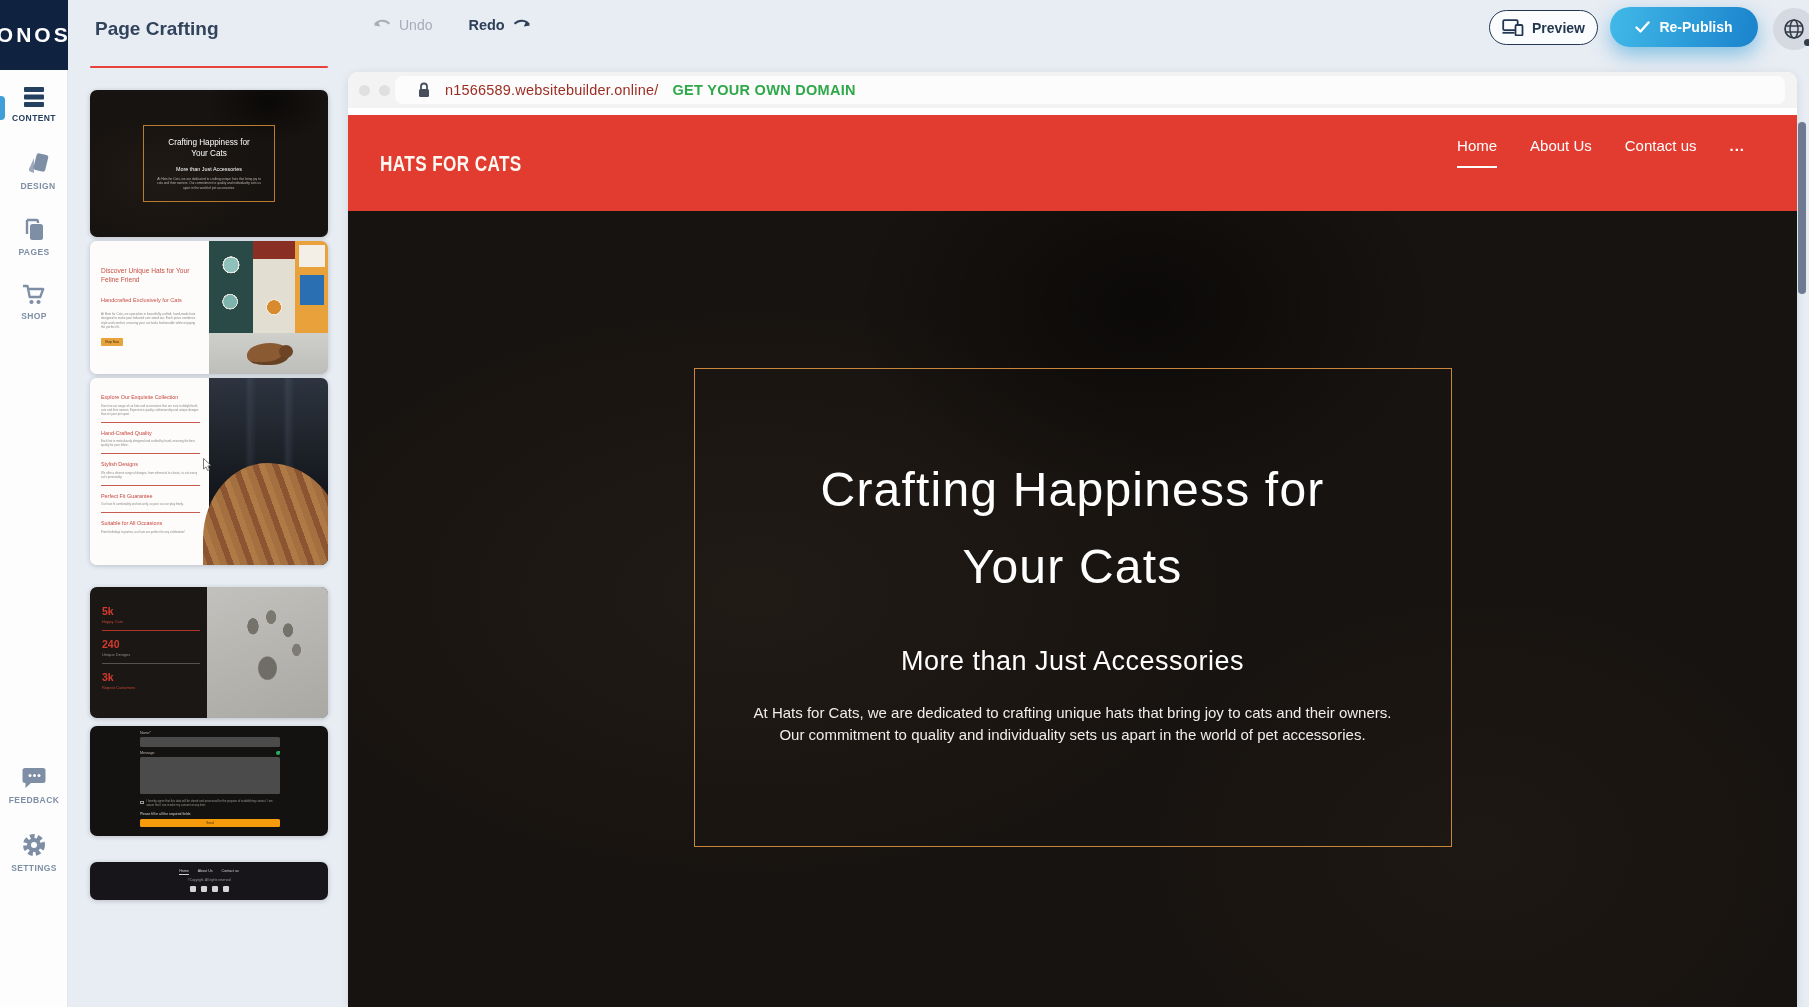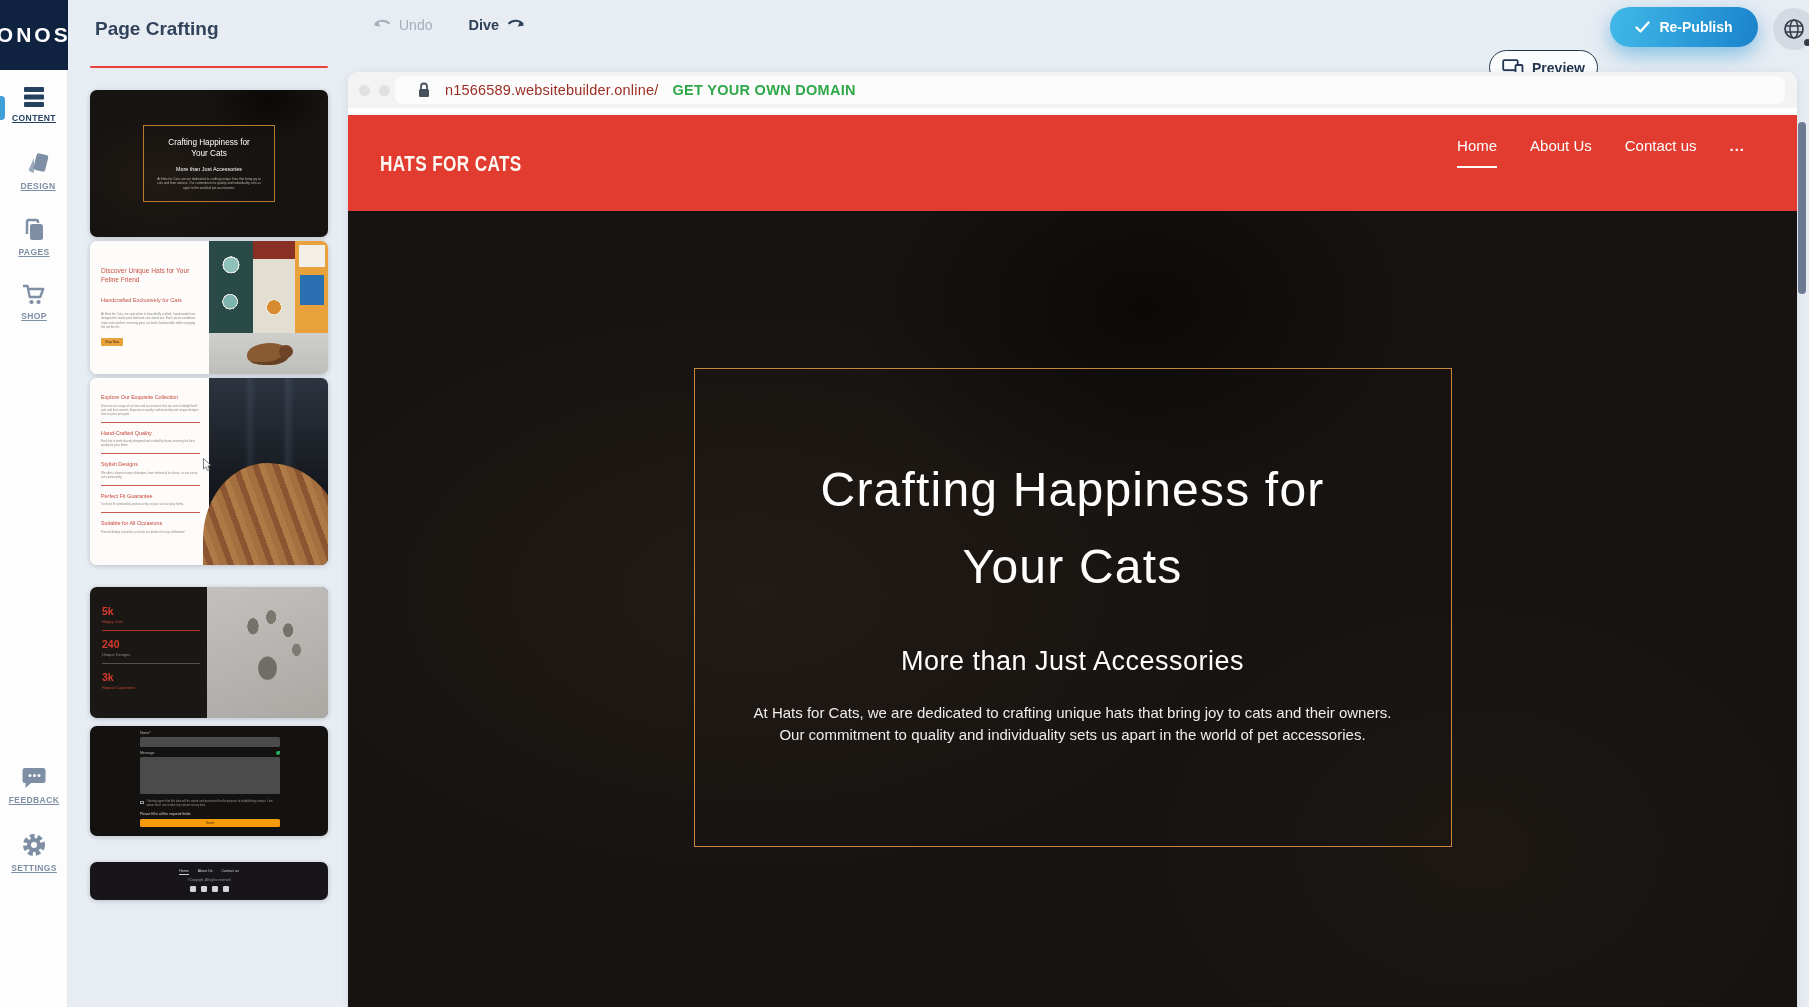--- a/index.html
+++ b/index.html
@@ -5,21 +5,21 @@
   * { margin:0; padding:0; box-sizing:border-box; }
   html,body { width:1809px; height:1007px; overflow:hidden; }
   body { font-family:"Liberation Sans", sans-serif; background:#e8ecf3; position:relative; }
   .stage { position:absolute; inset:0; width:1809px; height:1007px; overflow:hidden; }
 
   
   .sidebar { position:absolute; left:0; top:0; width:68px; height:1007px; background:#fdfdfe; border-right:1px solid #e2e6ee; z-index:5; }
   .logo-block { position:absolute; left:0; top:0; width:68px; height:70px; background:#0f2240; color:#fff; overflow:hidden; display:flex; align-items:center; }
   .logo-block span { font-weight:bold; font-size:21px; letter-spacing:3px; margin-left:-12px; white-space:nowrap; }
   .side-item { position:absolute; left:0; width:68px; text-align:center; color:#7e8ea4; cursor:pointer; }
-  .side-item .lbl { display:block; font-size:8.5px; letter-spacing:.4px; margin-top:5px; font-weight:bold;text-decoration:underline; }
+  .side-item .lbl { display:block; font-size:8.5px; letter-spacing:.4px; margin-top:5px; font-weight:bold; }
   .side-item.active { color:#24415f; }
   .side-item svg { display:block; margin:0 auto; }
   .active-tab { position:absolute; left:0; top:96px; width:5px; height:24px; background:#3f9fd8; border-radius:0 4px 4px 0; }
 
   
   .panel { position:absolute; left:68px; top:0; width:280px; height:1007px; background:#e8ecf3; }
   .panel-title { position:absolute; left:27px; top:18px; font-size:19px; font-weight:bold; color:#32435c; }
   .panel-underline { position:absolute; left:22px; top:66px; width:238px; height:2px; background:#e8433b; border-radius:1px; }
   .thumb { position:absolute; left:22px; width:238px; border-radius:7px; overflow:hidden; box-shadow:0 1px 5px rgba(20,30,50,.22); cursor:pointer; }
 
@@ -103,21 +103,21 @@
   .t-foot .nav { margin-top:7px; font-size:3.6px; color:#cfcfcf; display:flex; justify-content:center; gap:9px; }
   .t-foot .nav .u { border-bottom:.5px solid #cfcfcf; padding-bottom:1px; }
   .t-foot .cp { font-size:3.2px; color:#9a9a9a; margin-top:3px; }
   .t-foot .socials { display:flex; justify-content:center; gap:5px; margin-top:3.5px; }
   .t-foot .socials i { width:6px; height:6px; background:#d6d6d6; border-radius:1.2px; }
 
   
   .undo-group { position:absolute; left:373px; top:17px; display:flex; align-items:center; gap:8px; }
   .undo-btn { display:flex; align-items:center; gap:7px; color:#a6adb8; font-size:14px; cursor:pointer; }
   .redo-btn { display:flex; align-items:center; gap:7px; color:#2e4057; font-size:14.5px; font-weight:bold; margin-left:28px; cursor:pointer; }
-  .preview-btn { position:absolute; left:1489px; top:10px; width:109px; height:35px; border:1.5px solid #233850; border-radius:18px; background:#fbfcfe; display:flex; align-items:center; justify-content:center; gap:8px; font-size:14px; font-weight:bold; color:#233850; cursor:pointer;margin-top:40px; }
+  .preview-btn { position:absolute; left:1489px; top:10px; width:109px; height:35px; border:1.5px solid #233850; border-radius:18px; background:#fbfcfe; display:flex; align-items:center; justify-content:center; gap:8px; font-size:14px; font-weight:bold; color:#233850; cursor:pointer; }
   .republish-btn { position:absolute; left:1610px; top:7px; width:148px; height:40px; border-radius:20px; border:none;
       background:linear-gradient(100deg,#41b9e8,#1a83cc); box-shadow:0 8px 20px rgba(47,157,214,.55);
       display:flex; align-items:center; justify-content:center; gap:9px; font-size:14px; font-weight:bold; color:#fff; cursor:pointer; }
   .globe-btn { position:absolute; left:1773px; top:8px; width:42px; height:42px; border-radius:50%; background:#d5dae2; display:flex; align-items:center; justify-content:center; cursor:pointer; }
   .globe-btn .dot { position:absolute; right:4px; bottom:4px; width:7px; height:7px; border-radius:50%; background:#333c49; }
 
   
   .preview-window { position:absolute; left:348px; top:72px; width:1449px; height:935px; border-radius:10px 10px 0 0; overflow:hidden; background:#fff; box-shadow:0 2px 10px rgba(20,30,50,.10); }
   .chrome { position:absolute; left:0; top:0; width:1449px; height:36px; background:#f3f3f3;padding-left:28px; }
   .chrome .dots { position:absolute; left:11px; top:13px; display:flex; gap:9px; }
@@ -333,21 +333,21 @@
 
   <div class="undo-group">
     <div class="undo-btn">
       <svg width="19" height="14" viewBox="0 0 19 14">
         <path d="M2 6.5 C5 1.8 12 1.2 16.5 5.8" fill="none" stroke="currentColor" stroke-width="2"></path>
         <path d="M1 7.5 L7.2 8.6 L4.6 2.9 Z" fill="currentColor"></path>
       </svg>
       <span>Undo</span>
     </div>
     <div class="redo-btn">
-      <span>Dive</span>
+      <span>Redo</span>
       <svg width="19" height="14" viewBox="0 0 19 14">
         <path d="M17 6.5 C14 1.8 7 1.2 2.5 5.8" fill="none" stroke="currentColor" stroke-width="2"></path>
         <path d="M18 7.5 L11.8 8.6 L14.4 2.9 Z" fill="currentColor"></path>
       </svg>
     </div>
   </div>
 
   <div class="preview-btn">
     <svg width="22" height="17" viewBox="0 0 22 17">
       <rect x="1.2" y="1.2" width="14.5" height="10" rx="1.2" fill="none" stroke="#233850" stroke-width="1.8"></rect>

